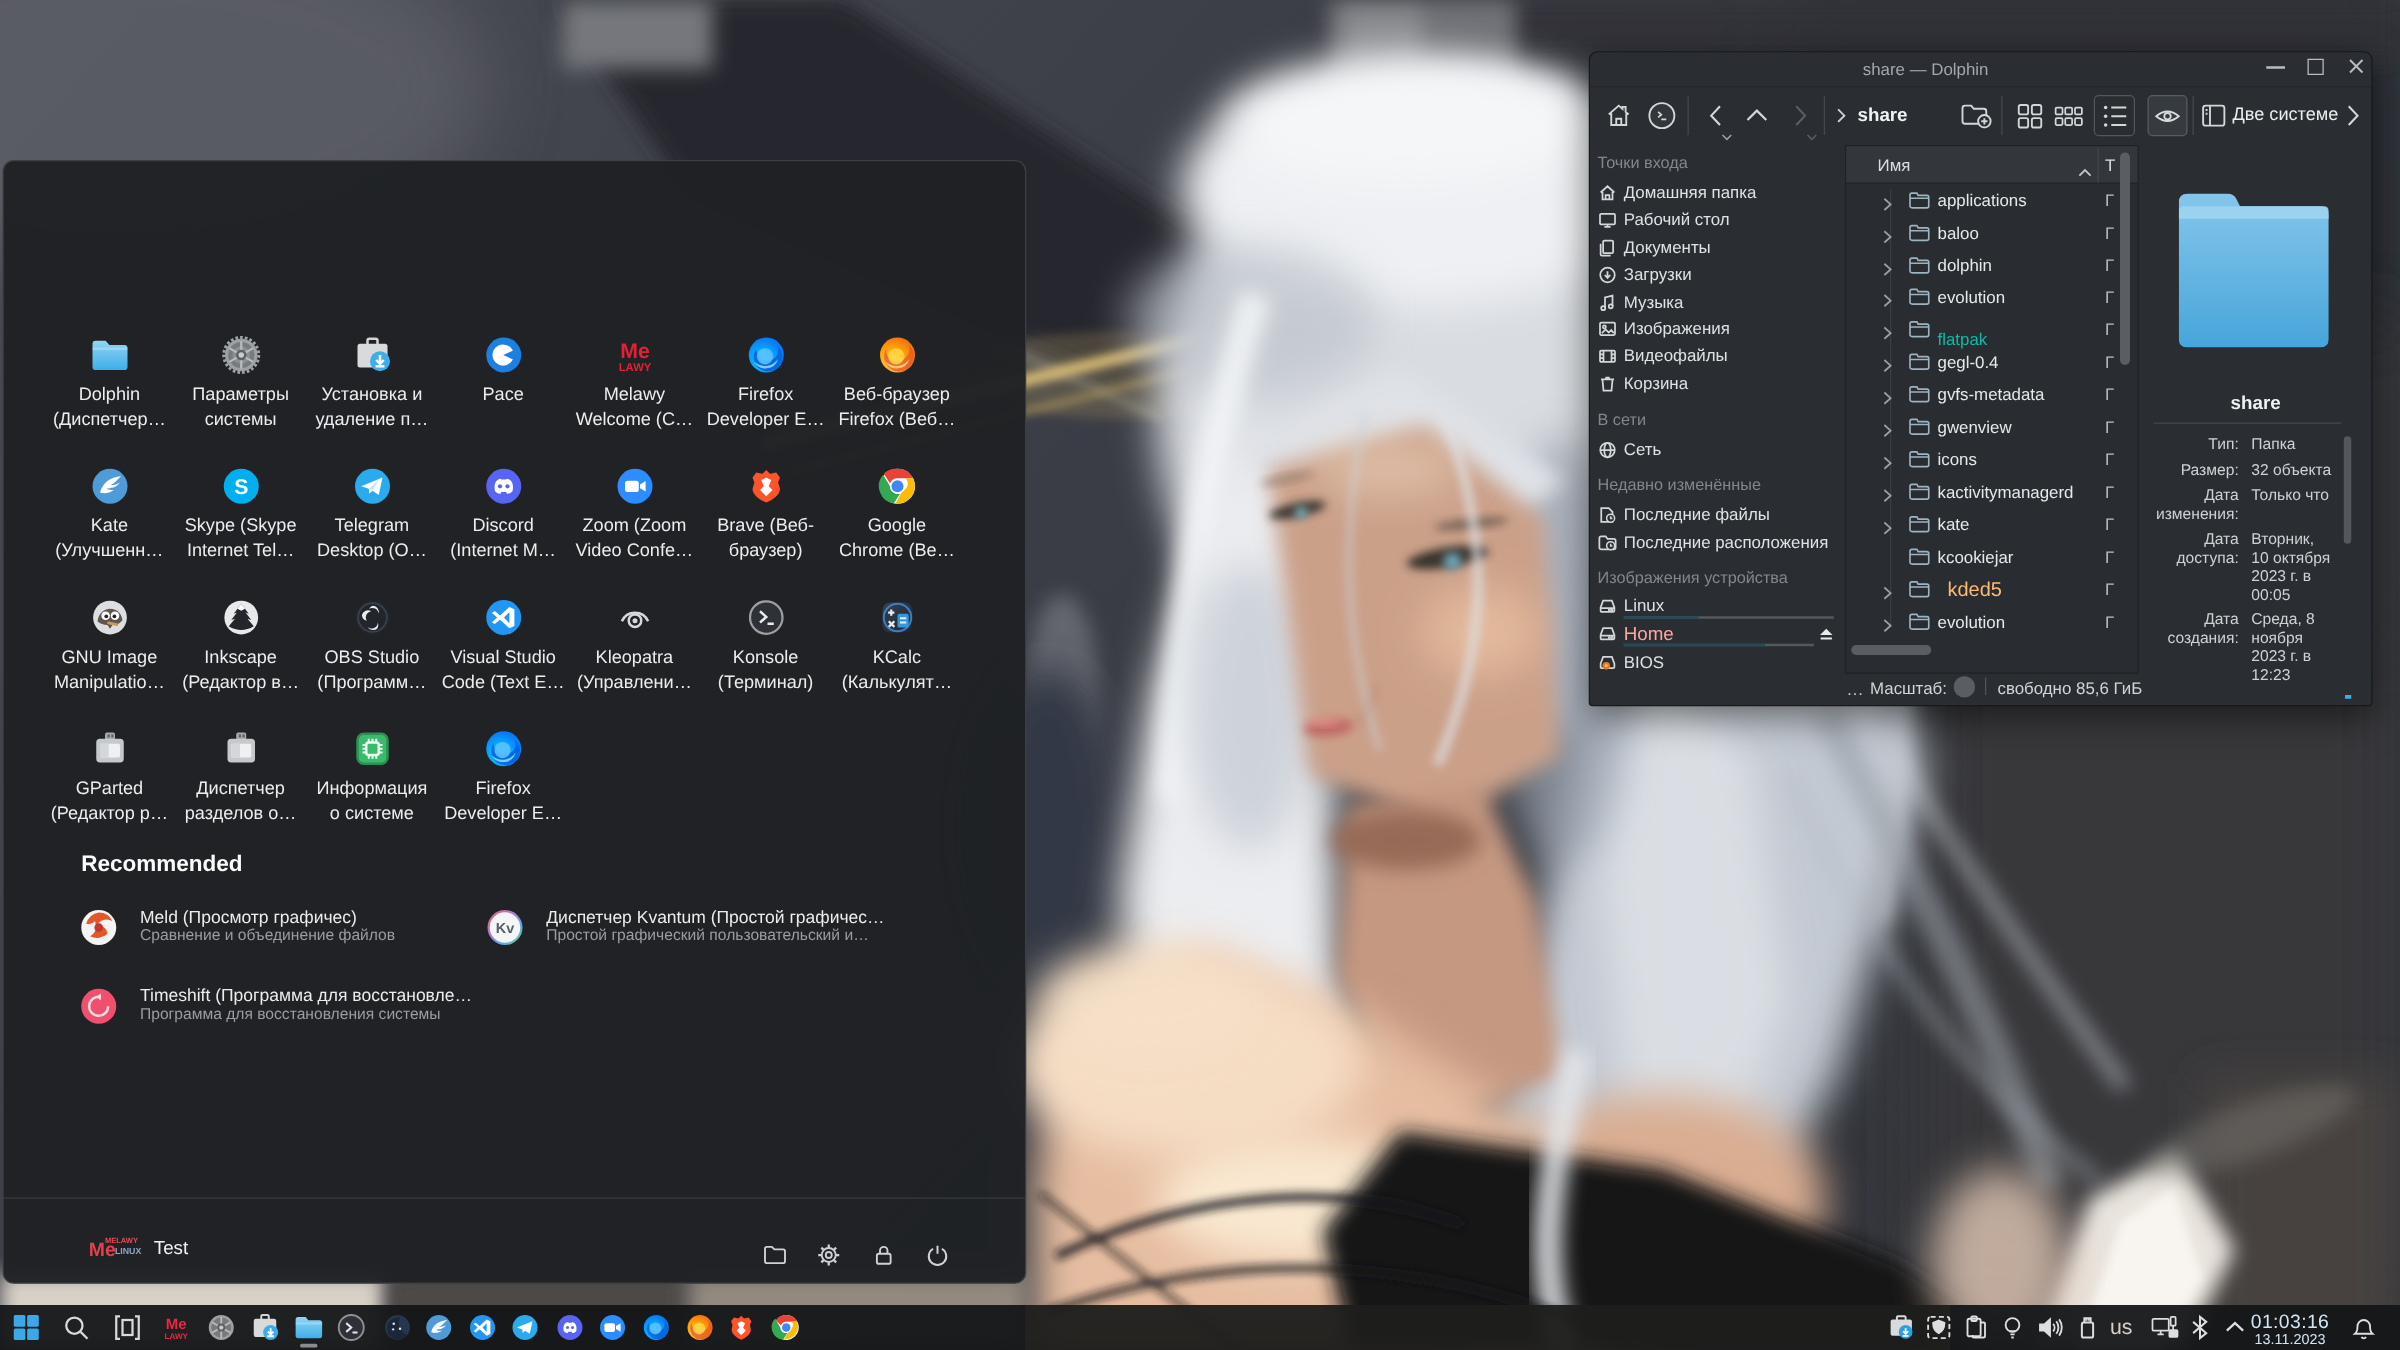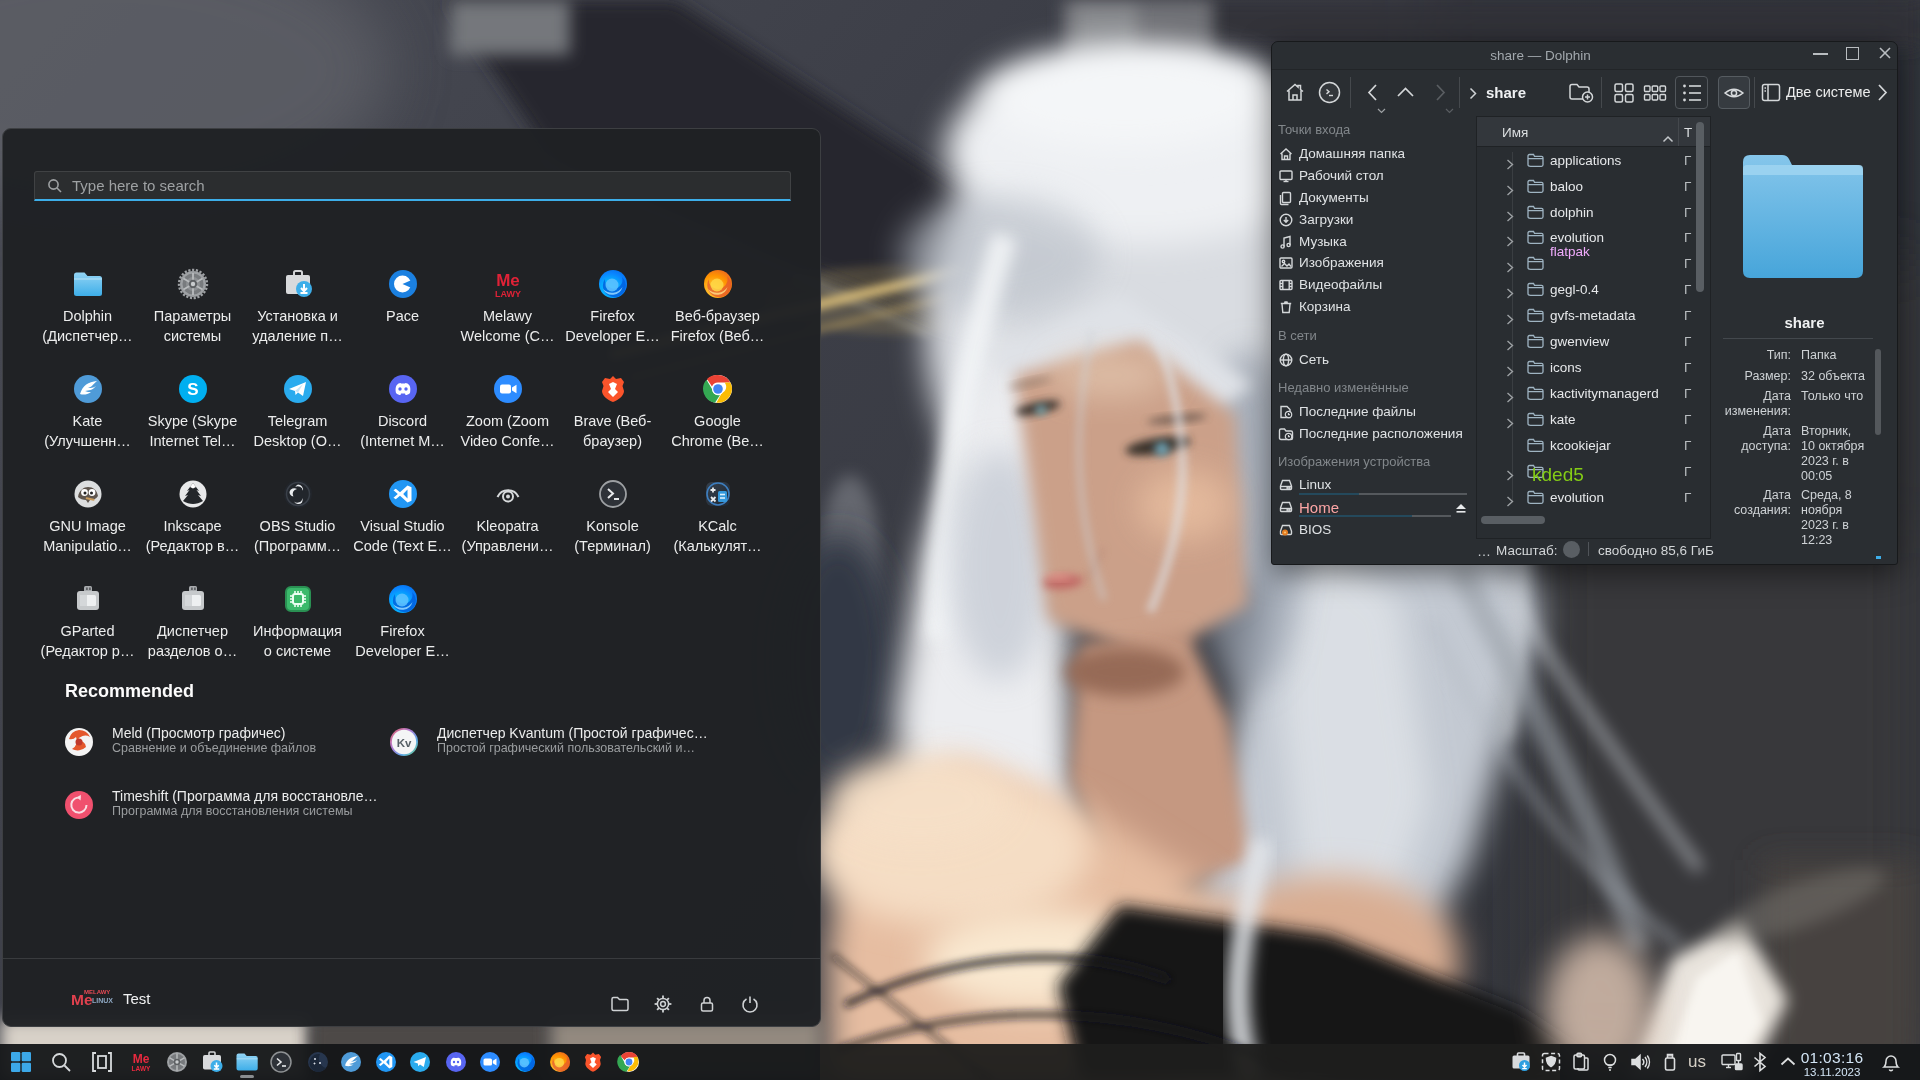--- a/index.html
+++ b/index.html
@@ -129,24 +129,20 @@
           <stop offset="0" stop-color="#00ddff"></stop>
           <stop offset="0.6" stop-color="#0a84ff"></stop>
           <stop offset="1" stop-color="#0060df"></stop>
         </radialGradient>
 <linearGradient id="kcg" x1="0" y1="0" x2="1" y2="1">
           <stop offset="0" stop-color="#37414d"></stop>
           <stop offset="1" stop-color="#1d2733"></stop>
         </linearGradient>
 </defs>
     </svg>
-<div id="search"><svg width="16" height="16" viewBox="0 0 16 16">
-        <circle cx="6.5" cy="6.5" r="4.6" fill="none" stroke="#9ea1a3" stroke-width="1.6"></circle>
-        <line x1="10" y1="10" x2="14" y2="14" stroke="#9ea1a3" stroke-width="1.6"></line>
-      </svg>Type here to search</div>
 <div class="cell" style="left:32px;top:139px">
       <div class="ic"><svg viewBox="0 0 32 32">
           <path d="M2 7 q0-2.5 2.5-2.5 h8 l3 3.5 h12 q2.5 0 2.5 2.5 v15 q0 2.5-2.5 2.5 h-23 Q2 28 2 25.5 z" fill="url(#fg)"></path>
           <path d="M2 10 h28 v2 H2z" fill="#ffffff" opacity="0.25"></path>
         </svg></div>
       <div class="lbl">Dolphin<br>(Диспетчер…</div>
     </div>
 <div class="cell" style="left:137px;top:139px">
       <div class="ic"><svg viewBox="0 0 32 32">
           <circle cx="16" cy="16" r="14" fill="none" stroke="#9ea1a4" stroke-width="2.4" stroke-dasharray="2.2 1.6"></circle>
@@ -585,21 +581,21 @@
         <path d="M1 3 q0-1.5 1.5-1.5 h4 l1 1.8 h7 q1.5 0 1.5 1.5 v7 q0 1.5-1.5 1.5 h-11 Q1 13.3 1 11.8 z M1 5.6 h15" fill="none" stroke="#9fb4c2" stroke-width="1.3"></path>
       </svg></div>
 <div class="abs" style="left:278px;top:188.2px;font-size:13.5px;color:#e6e8ea;white-space:nowrap">evolution</div>
 <div class="abs" style="left:412px;top:188.2px;font-size:13.5px;color:#b9bdc0">Г</div>
 <div class="abs" style="left:234px;top:217px"><svg width="8" height="11" viewBox="0 0 8 11">
         <path d="M1.5 1 L6.5 5.5 L1.5 10" fill="none" stroke="#9da1a4" stroke-width="1.4"></path>
       </svg></div>
 <div class="abs" style="left:255px;top:214px"><svg width="17" height="15" viewBox="0 0 17 15">
         <path d="M1 3 q0-1.5 1.5-1.5 h4 l1 1.8 h7 q1.5 0 1.5 1.5 v7 q0 1.5-1.5 1.5 h-11 Q1 13.3 1 11.8 z M1 5.6 h15" fill="none" stroke="#9fb4c2" stroke-width="1.3"></path>
       </svg></div>
-<div class="abs" style="left:278px;top:202px;font-size:13.5px;color:#f0abfc;white-space:nowrap">flatpak</div>
+<div class="abs" style="left:278px;top:222px;font-size:13.5px;color:#14b8a6;white-space:nowrap">flatpak</div>
 <div class="abs" style="left:412px;top:214px;font-size:13.5px;color:#b9bdc0">Г</div>
 <div class="abs" style="left:234px;top:243px"><svg width="8" height="11" viewBox="0 0 8 11">
         <path d="M1.5 1 L6.5 5.5 L1.5 10" fill="none" stroke="#9da1a4" stroke-width="1.4"></path>
       </svg></div>
 <div class="abs" style="left:255px;top:240px"><svg width="17" height="15" viewBox="0 0 17 15">
         <path d="M1 3 q0-1.5 1.5-1.5 h4 l1 1.8 h7 q1.5 0 1.5 1.5 v7 q0 1.5-1.5 1.5 h-11 Q1 13.3 1 11.8 z M1 5.6 h15" fill="none" stroke="#9fb4c2" stroke-width="1.3"></path>
       </svg></div>
 <div class="abs" style="left:278px;top:240px;font-size:13.5px;color:#e6e8ea;white-space:nowrap">gegl-0.4</div>
 <div class="abs" style="left:412px;top:240px;font-size:13.5px;color:#b9bdc0">Г</div>
 <div class="abs" style="left:234px;top:269px"><svg width="8" height="11" viewBox="0 0 8 11">
@@ -646,21 +642,21 @@
         <path d="M1 3 q0-1.5 1.5-1.5 h4 l1 1.8 h7 q1.5 0 1.5 1.5 v7 q0 1.5-1.5 1.5 h-11 Q1 13.3 1 11.8 z M1 5.6 h15" fill="none" stroke="#9fb4c2" stroke-width="1.3"></path>
       </svg></div>
 <div class="abs" style="left:278px;top:395.8px;font-size:13.5px;color:#e6e8ea;white-space:nowrap">kcookiejar</div>
 <div class="abs" style="left:412px;top:395.8px;font-size:13.5px;color:#b9bdc0">Г</div>
 <div class="abs" style="left:234px;top:425px"><svg width="8" height="11" viewBox="0 0 8 11">
         <path d="M1.5 1 L6.5 5.5 L1.5 10" fill="none" stroke="#9da1a4" stroke-width="1.4"></path>
       </svg></div>
 <div class="abs" style="left:255px;top:422px"><svg width="17" height="15" viewBox="0 0 17 15">
         <path d="M1 3 q0-1.5 1.5-1.5 h4 l1 1.8 h7 q1.5 0 1.5 1.5 v7 q0 1.5-1.5 1.5 h-11 Q1 13.3 1 11.8 z M1 5.6 h15" fill="none" stroke="#9fb4c2" stroke-width="1.3"></path>
       </svg></div>
-<div class="abs" style="left:260px;top:422px;font-size:19px;color:#84cc16;white-space:nowrap">kded5</div>
+<div class="abs" style="left:286px;top:422px;font-size:16px;color:#fdba74;white-space:nowrap">kded5</div>
 <div class="abs" style="left:412px;top:422px;font-size:13.5px;color:#b9bdc0">Г</div>
 <div class="abs" style="left:234px;top:451px"><svg width="8" height="11" viewBox="0 0 8 11">
         <path d="M1.5 1 L6.5 5.5 L1.5 10" fill="none" stroke="#9da1a4" stroke-width="1.4"></path>
       </svg></div>
 <div class="abs" style="left:255px;top:448px"><svg width="17" height="15" viewBox="0 0 17 15">
         <path d="M1 3 q0-1.5 1.5-1.5 h4 l1 1.8 h7 q1.5 0 1.5 1.5 v7 q0 1.5-1.5 1.5 h-11 Q1 13.3 1 11.8 z M1 5.6 h15" fill="none" stroke="#9fb4c2" stroke-width="1.3"></path>
       </svg></div>
 <div class="abs" style="left:278px;top:448px;font-size:13.5px;color:#e6e8ea;white-space:nowrap">evolution</div>
 <div class="abs" style="left:412px;top:448px;font-size:13.5px;color:#b9bdc0">Г</div>
 <div class="abs" style="left:424px;top:80px;width:8px;height:170px;background:#595e63;border-radius:4px"></div>

